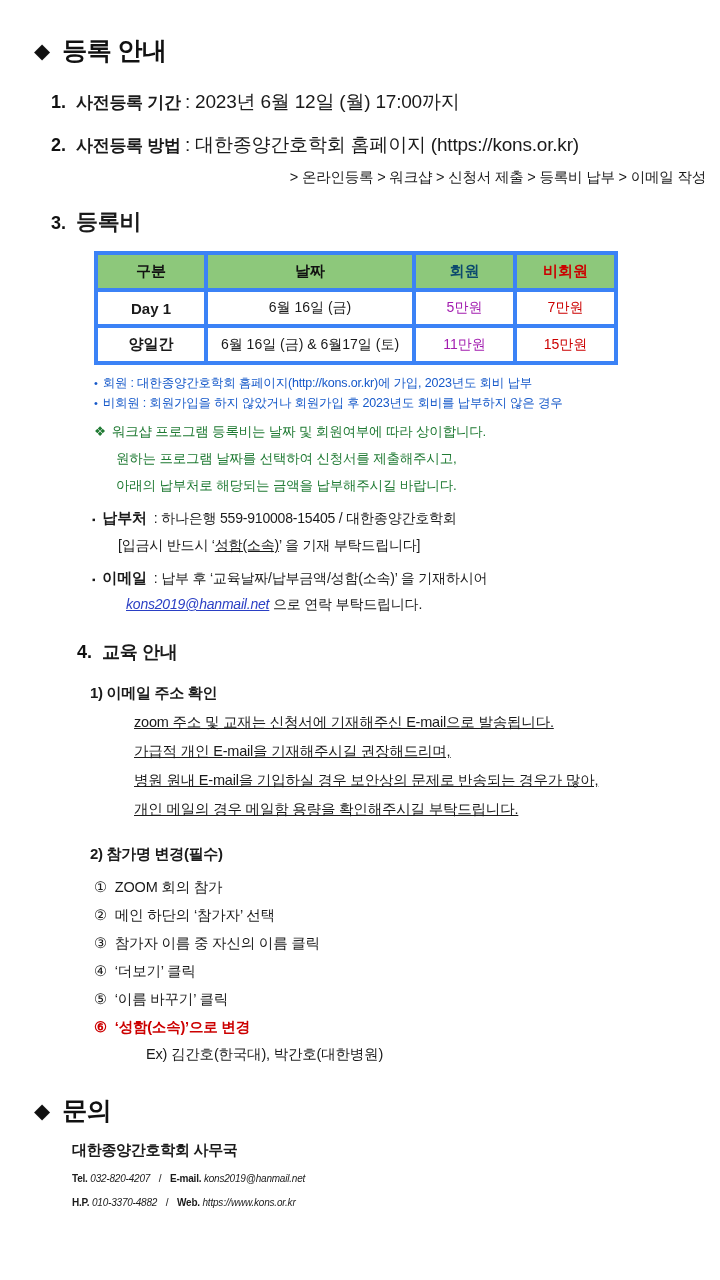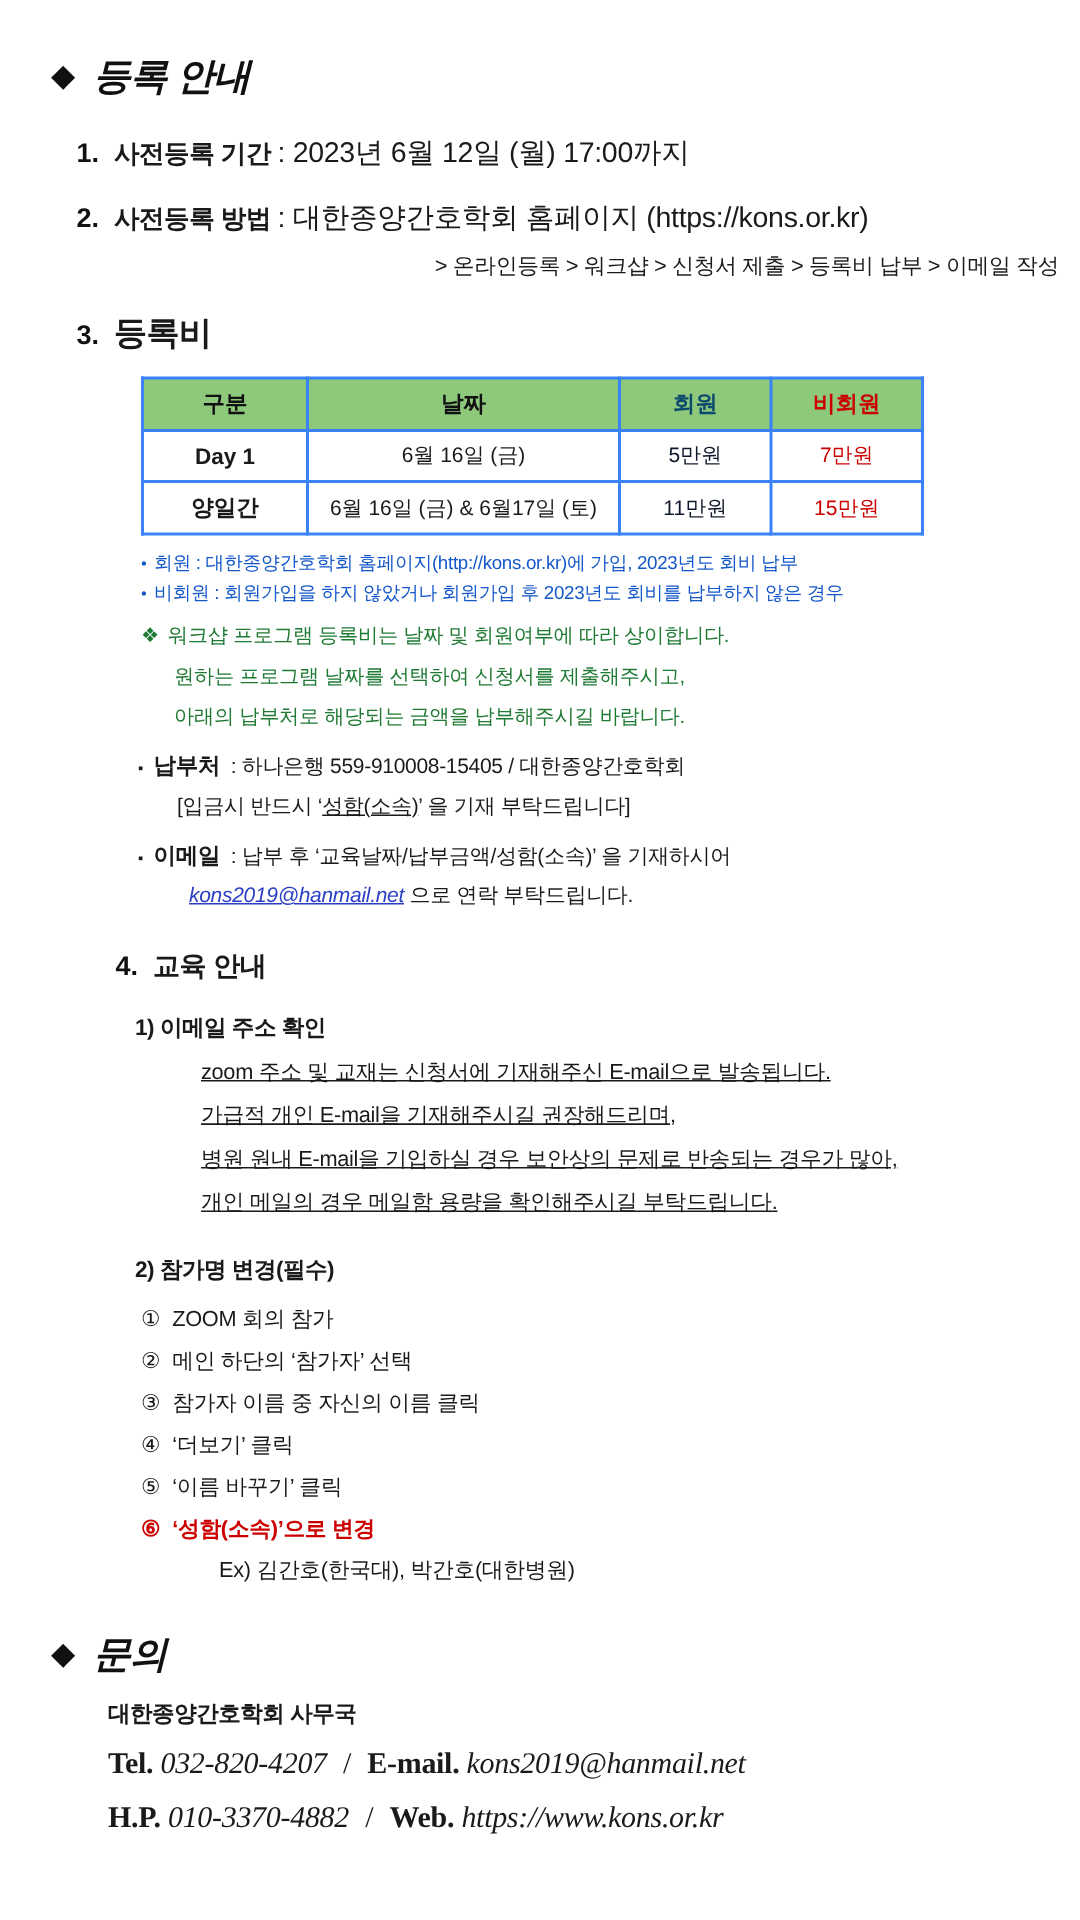--- a/index.html
+++ b/index.html
@@ -33,21 +33,20 @@
   .diamond {
     font-size: 21px;
     line-height: 1;
     color: #111;
   }
   .section-title {
     font-size: 25px;
     font-weight: bold;
     letter-spacing: -0.5px;
     color: #111;
-    font-style: italic;
   }
 
   #registration-section { padding: 34px 0 0 34px; }
 
   
   .num-item {
     display: flex;
     align-items: baseline;
     gap: 10px;
     margin-top: 17px;
@@ -79,38 +78,38 @@
   }
 
   
   .fee-table-wrap { margin: 14px 0 0 60px; }
   table.fee {
     border-collapse: collapse;
     width: 520px;
     table-layout: fixed;
   }
   table.fee th, table.fee td {
-    border: 2px solid #3b82f6;
+    border: 4px solid #3b82f6;
     text-align: center;
     padding: 7px 2px;
     font-size: 14px;
   }
   table.fee thead th {
     background: #8dc87b;
     font-weight: bold;
     font-size: 15px;
     color: #111;
   }
   table.fee thead th.member { color: #0c4a6e; }
   table.fee thead th.nonmember { color: #cc0000; }
   table.fee tbody td.first {
     font-weight: bold;
     font-size: 15px;
   }
-  table.fee tbody td.member { color: #0f172a; font-size: 14px; }
+  table.fee tbody td.member { color: #a21caf; font-size: 14px; }
   table.fee tbody td.nonmember { color: #cc0000; font-size: 14px; }
   col.c1 { width: 110px; }
   col.c2 { width: 208px; }
   col.c3 { width: 101px; }
   col.c4 { width: 101px; }
 
   
   .notes { margin: 10px 0 0 60px; }
   .note {
     font-size: 12.5px;
@@ -209,23 +208,22 @@
   
   #contact-section { padding: 30px 0 0 34px; }
   .contact-org {
     margin: 14px 0 0 38px;
     font-size: 15px;
     font-weight: bold;
     letter-spacing: -0.3px;
   }
   .contact-line {
     margin: 13px 0 0 38px;
-    font-size: 20px;
-    letter-spacing: -0.2px;
-    font-family: Liberation Serif, serif;
+    font-size: 10px;
+    letter-spacing: -0.2px;
   }
   .contact-line .k { font-weight: bold; }
   .contact-line .v { font-style: italic; }
   .contact-line .sep { padding: 0 6px; }
   .bottom-pad { height: 30px; }
 </style>
 </head>
 <body>
 
 <div class="page">

